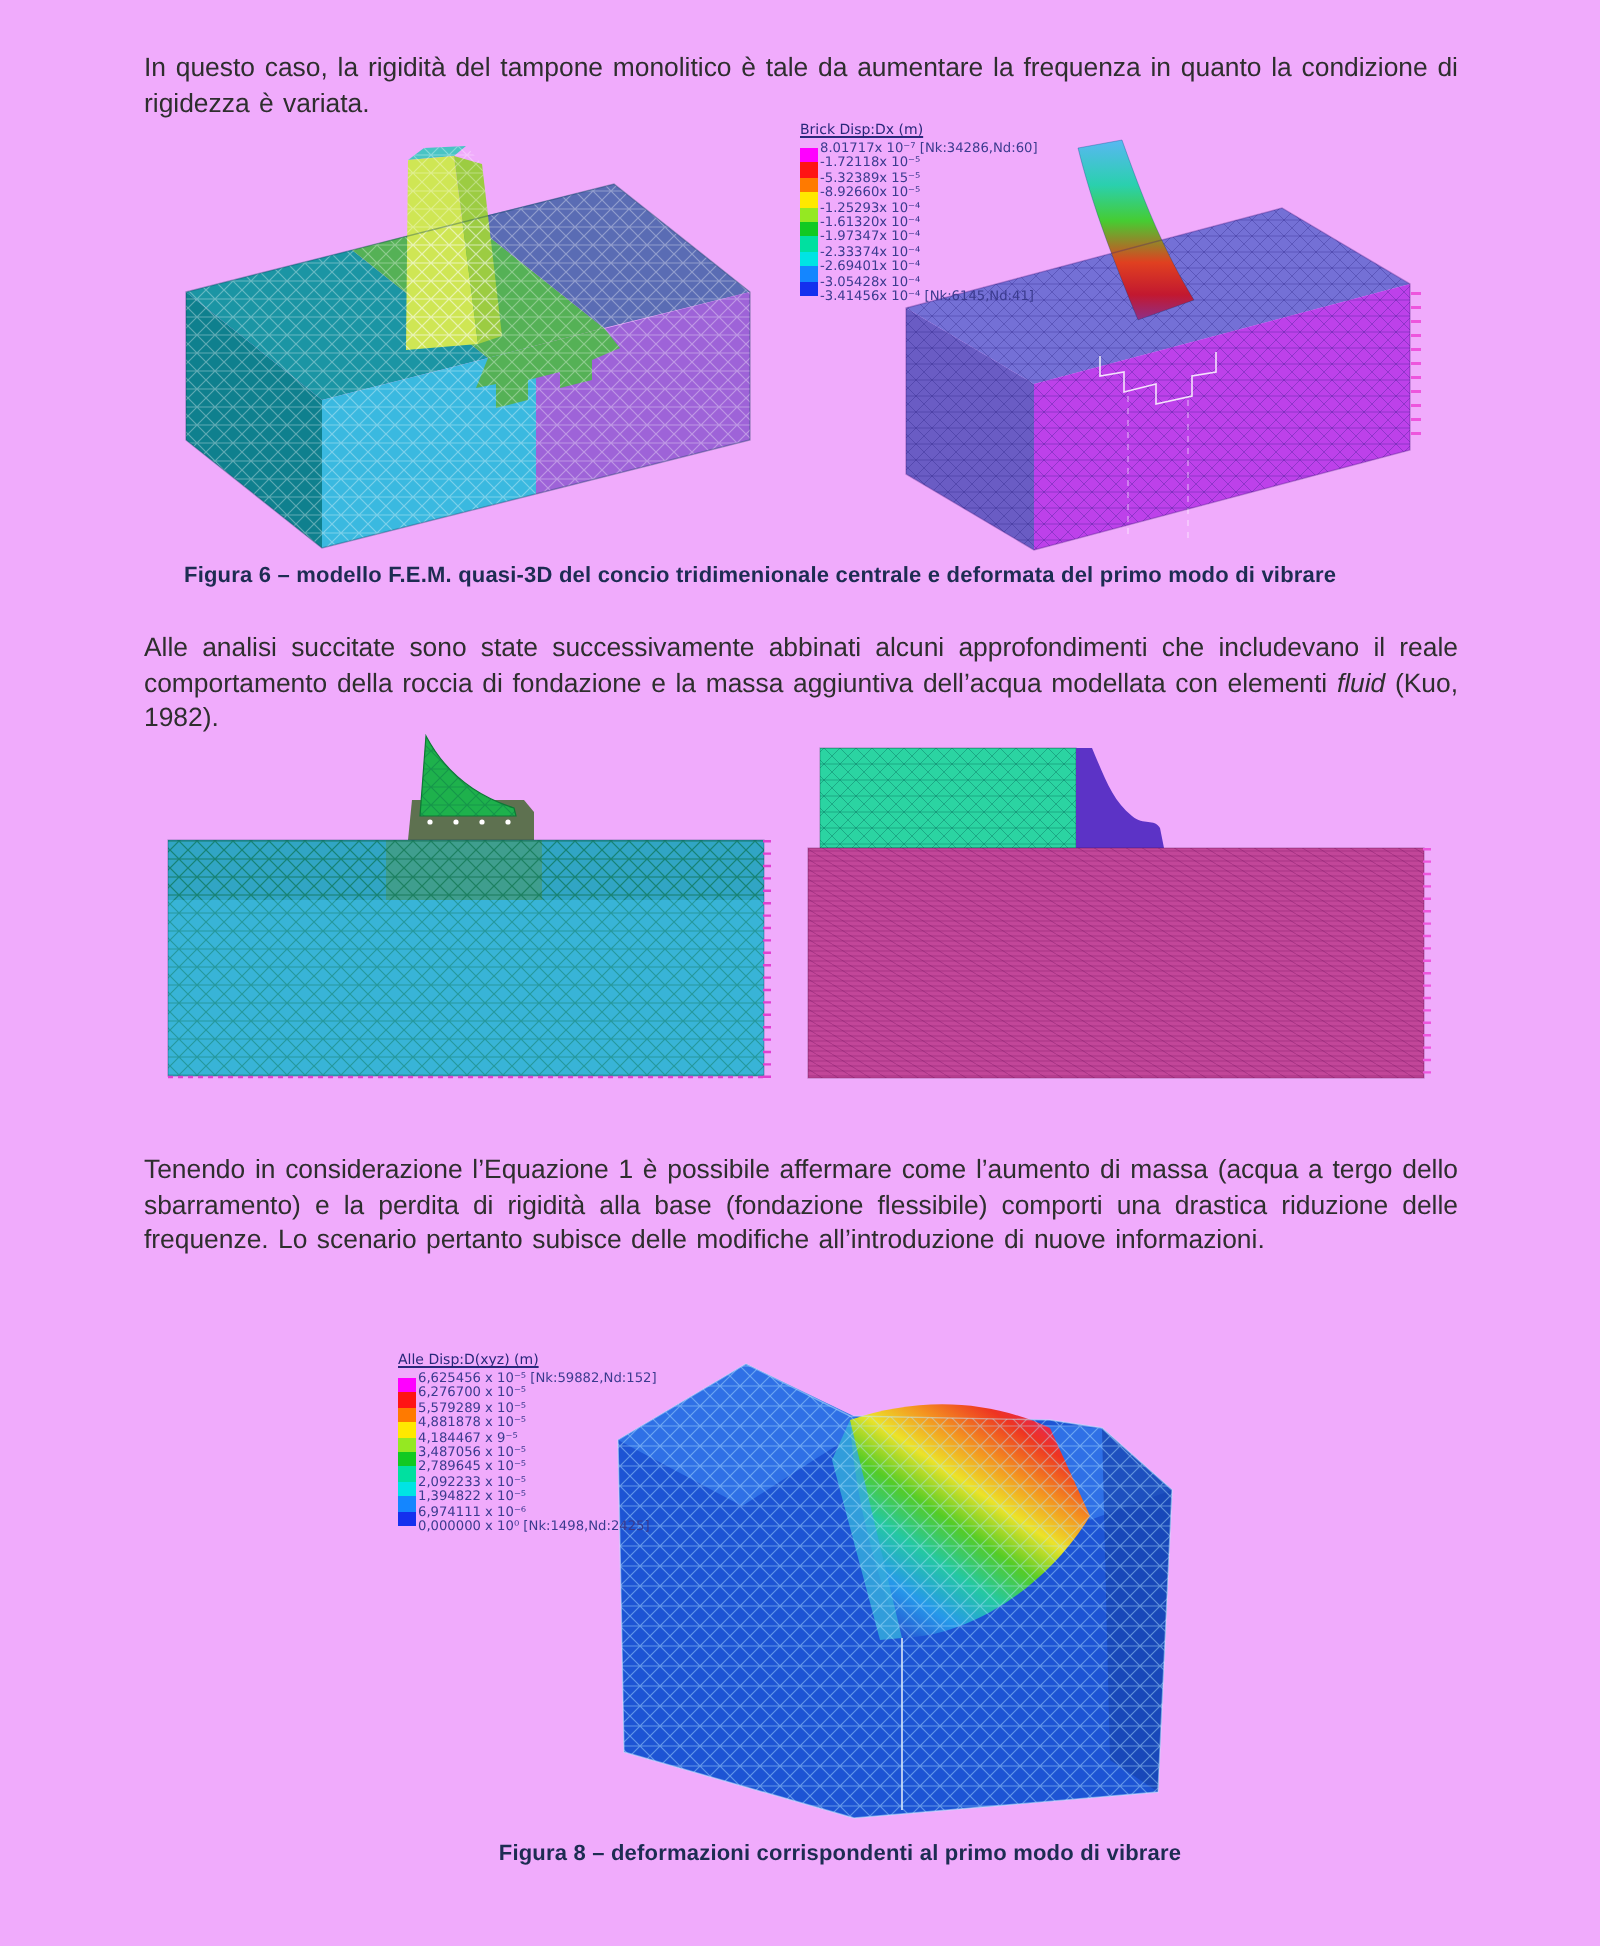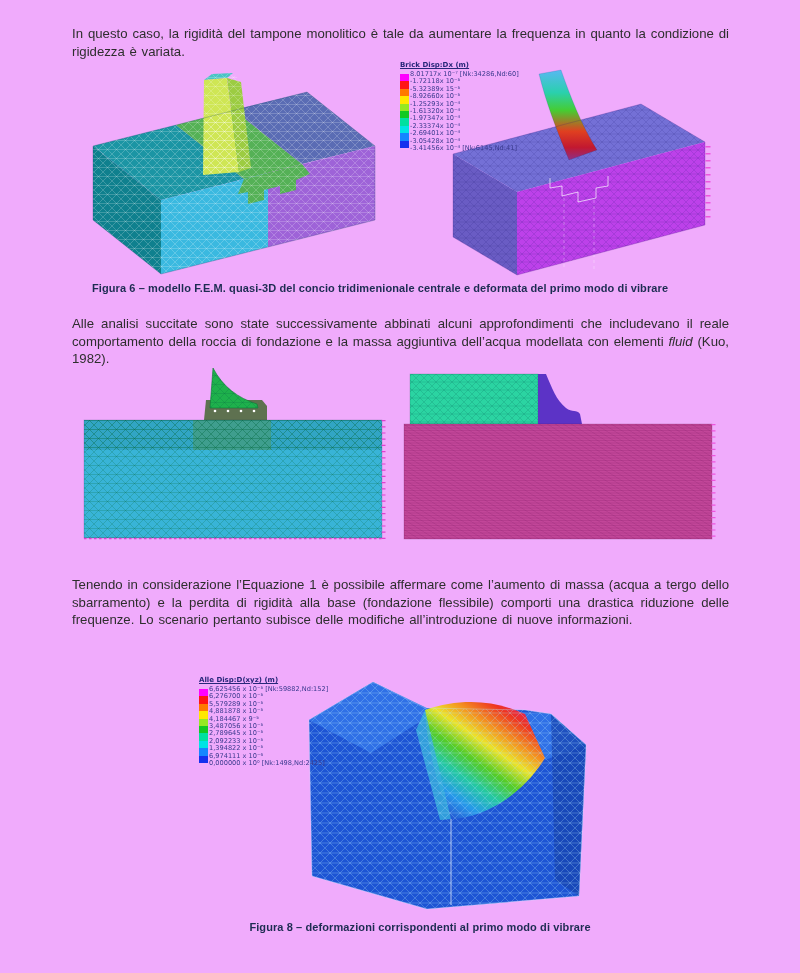--- a/index.html
+++ b/index.html
@@ -7,21 +7,21 @@
         font-family:"Liberation Sans",sans-serif;overflow:hidden;}
   .body-text{position:absolute;left:72px;width:657px;margin:0;
         font-size:13.2px;line-height:17.7px;color:#2e2e2e;
         text-align:justify;word-spacing:0.08em;}
   .body-text p{margin:0;}
   .caption{position:absolute;margin:0;font-size:11px;font-weight:bold;
         color:#1d2c52;letter-spacing:0.1px;padding-left:20px;}
   .fig{position:absolute;}
   .legend{position:absolute;font-family:"DejaVu Sans",sans-serif;
         color:#3a3a8e;z-index:5;}
-  .legend-title{font-size:7px;font-weight:bold;text-decoration:underline;
+  .legend-title{font-size:7px;font-weight:normal;text-decoration:underline;
         color:#28287a;margin:0 0 2px 0;white-space:nowrap;}
   .legend-body{display:flex;gap:1px;}
   .colorbar{display:flex;flex-direction:column;width:9px;margin-top:3px;}
   .colorbar div{height:7.4px;}
   .legend-values{display:flex;flex-direction:column;}
   .legend-values div{height:7.4px;line-height:7.4px;font-size:6.6px;white-space:nowrap;}
 </style>
 </head>
 <body>
 

